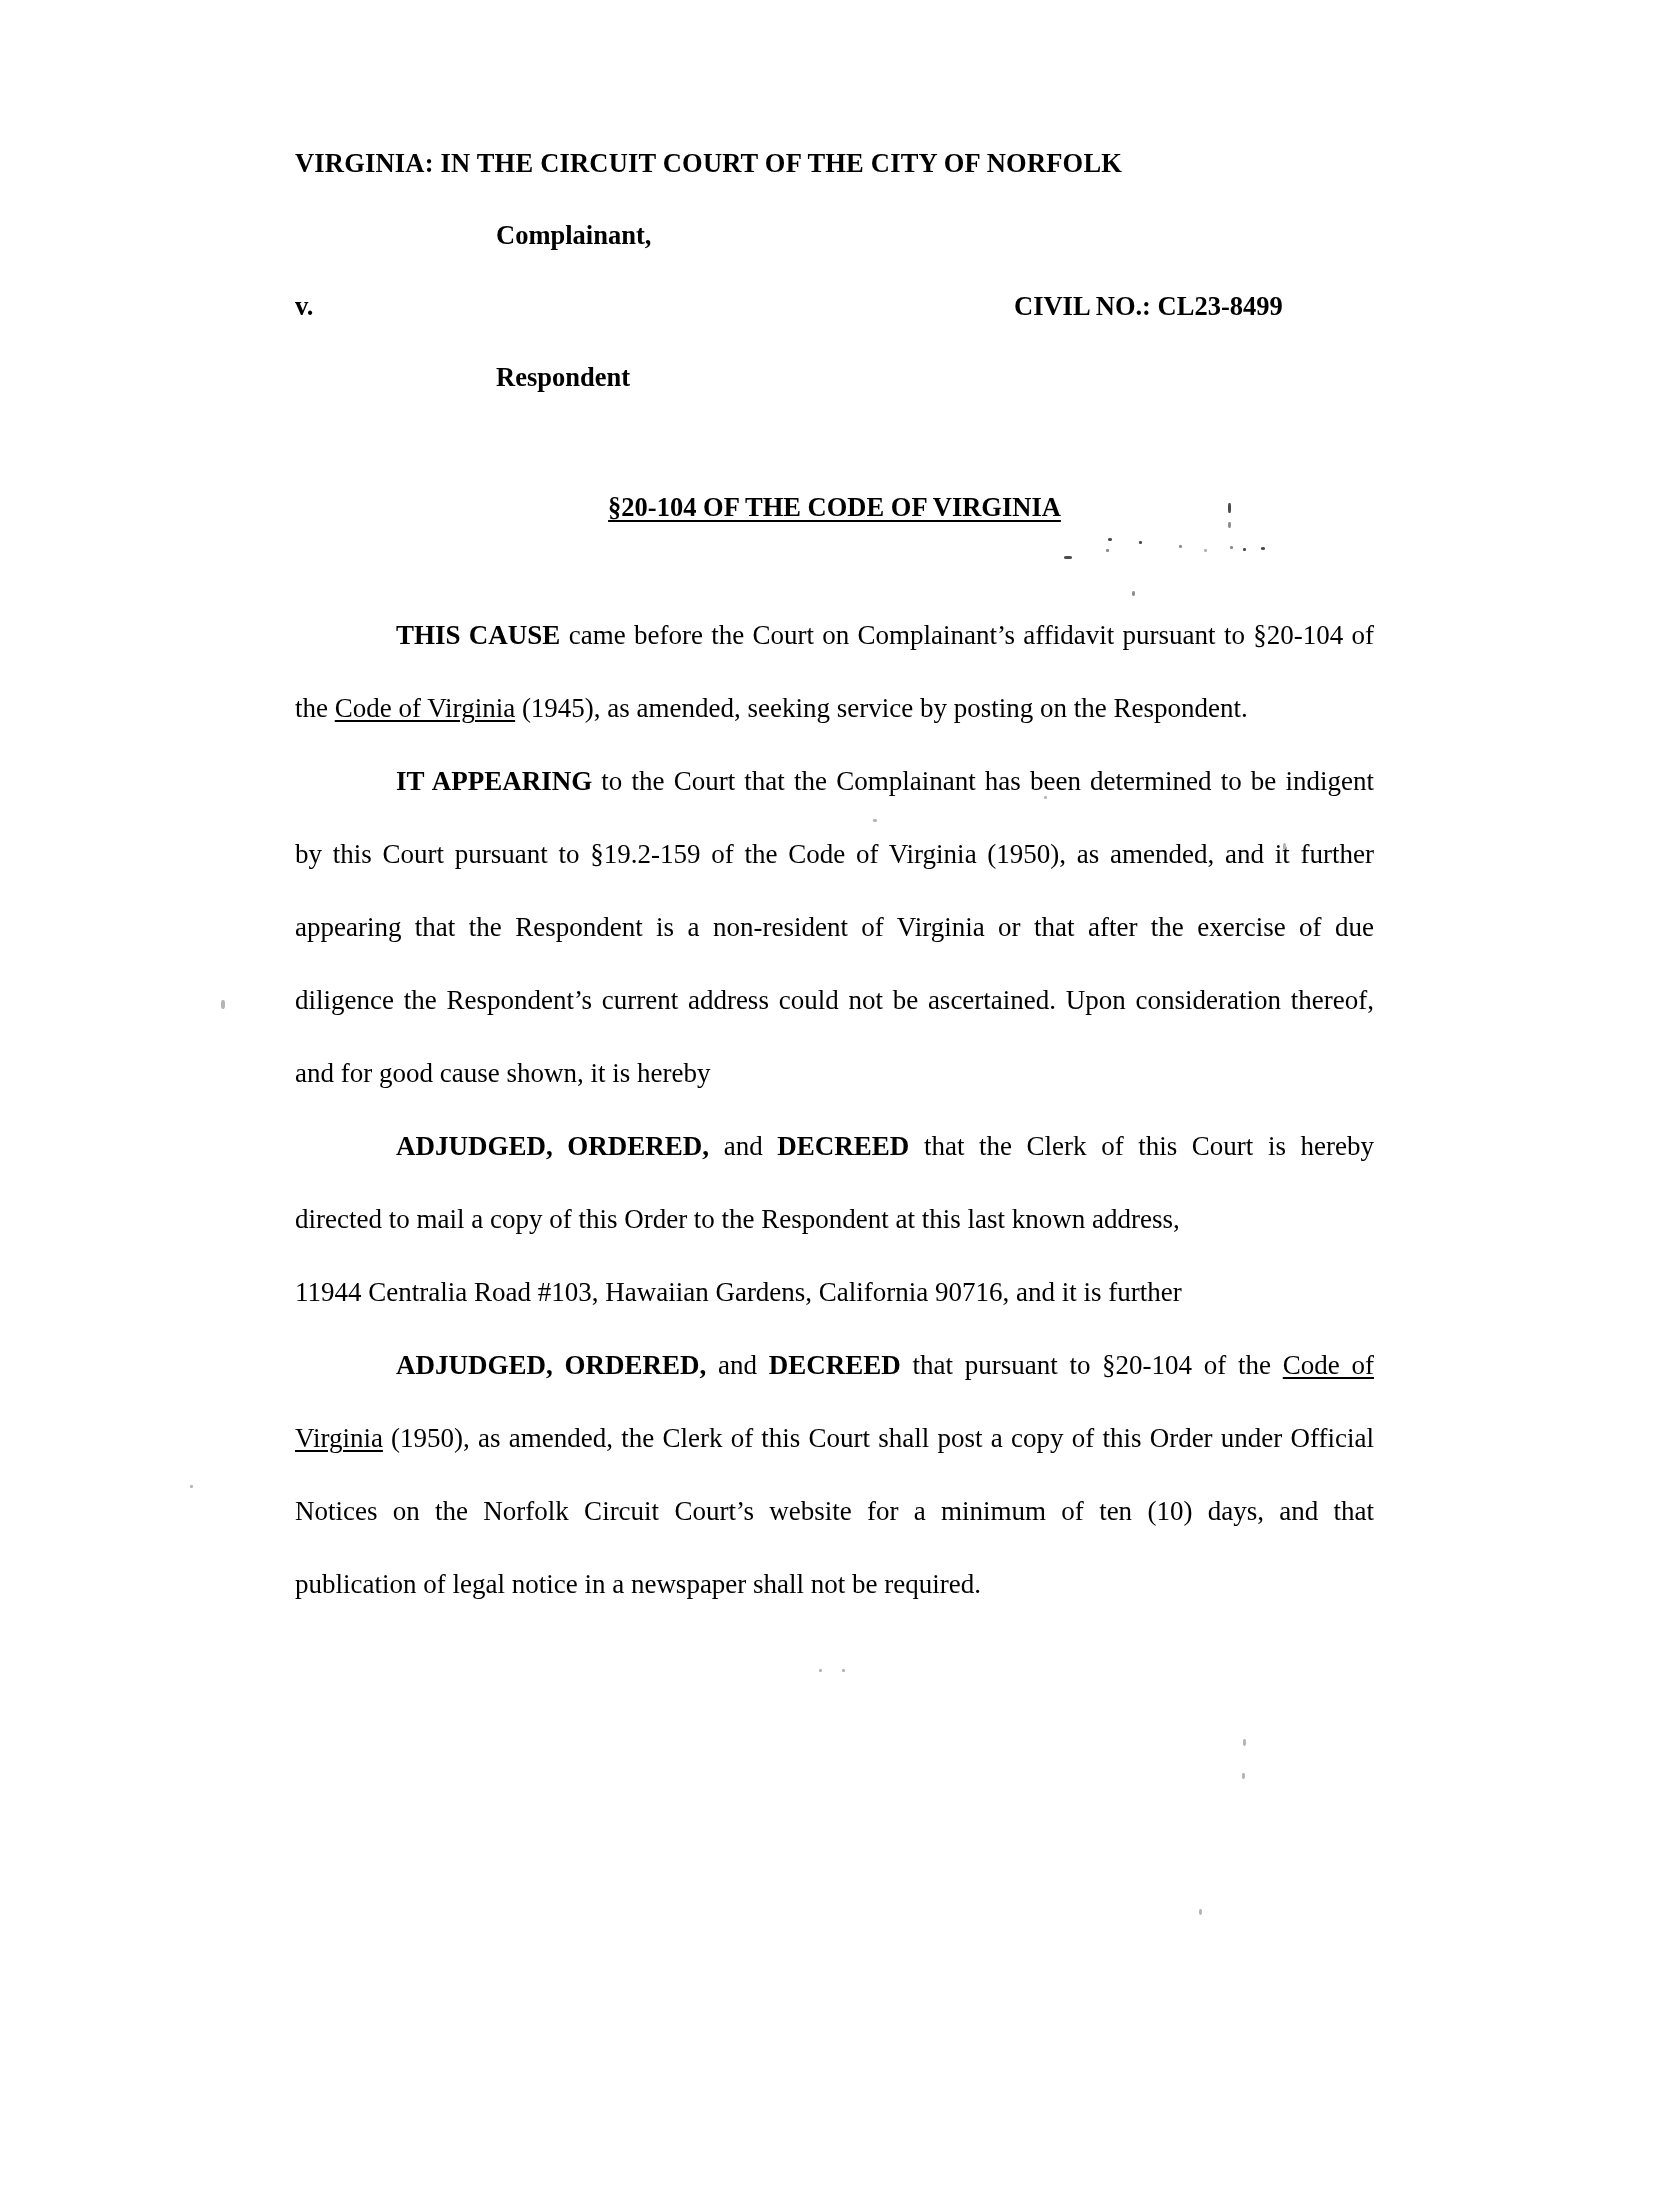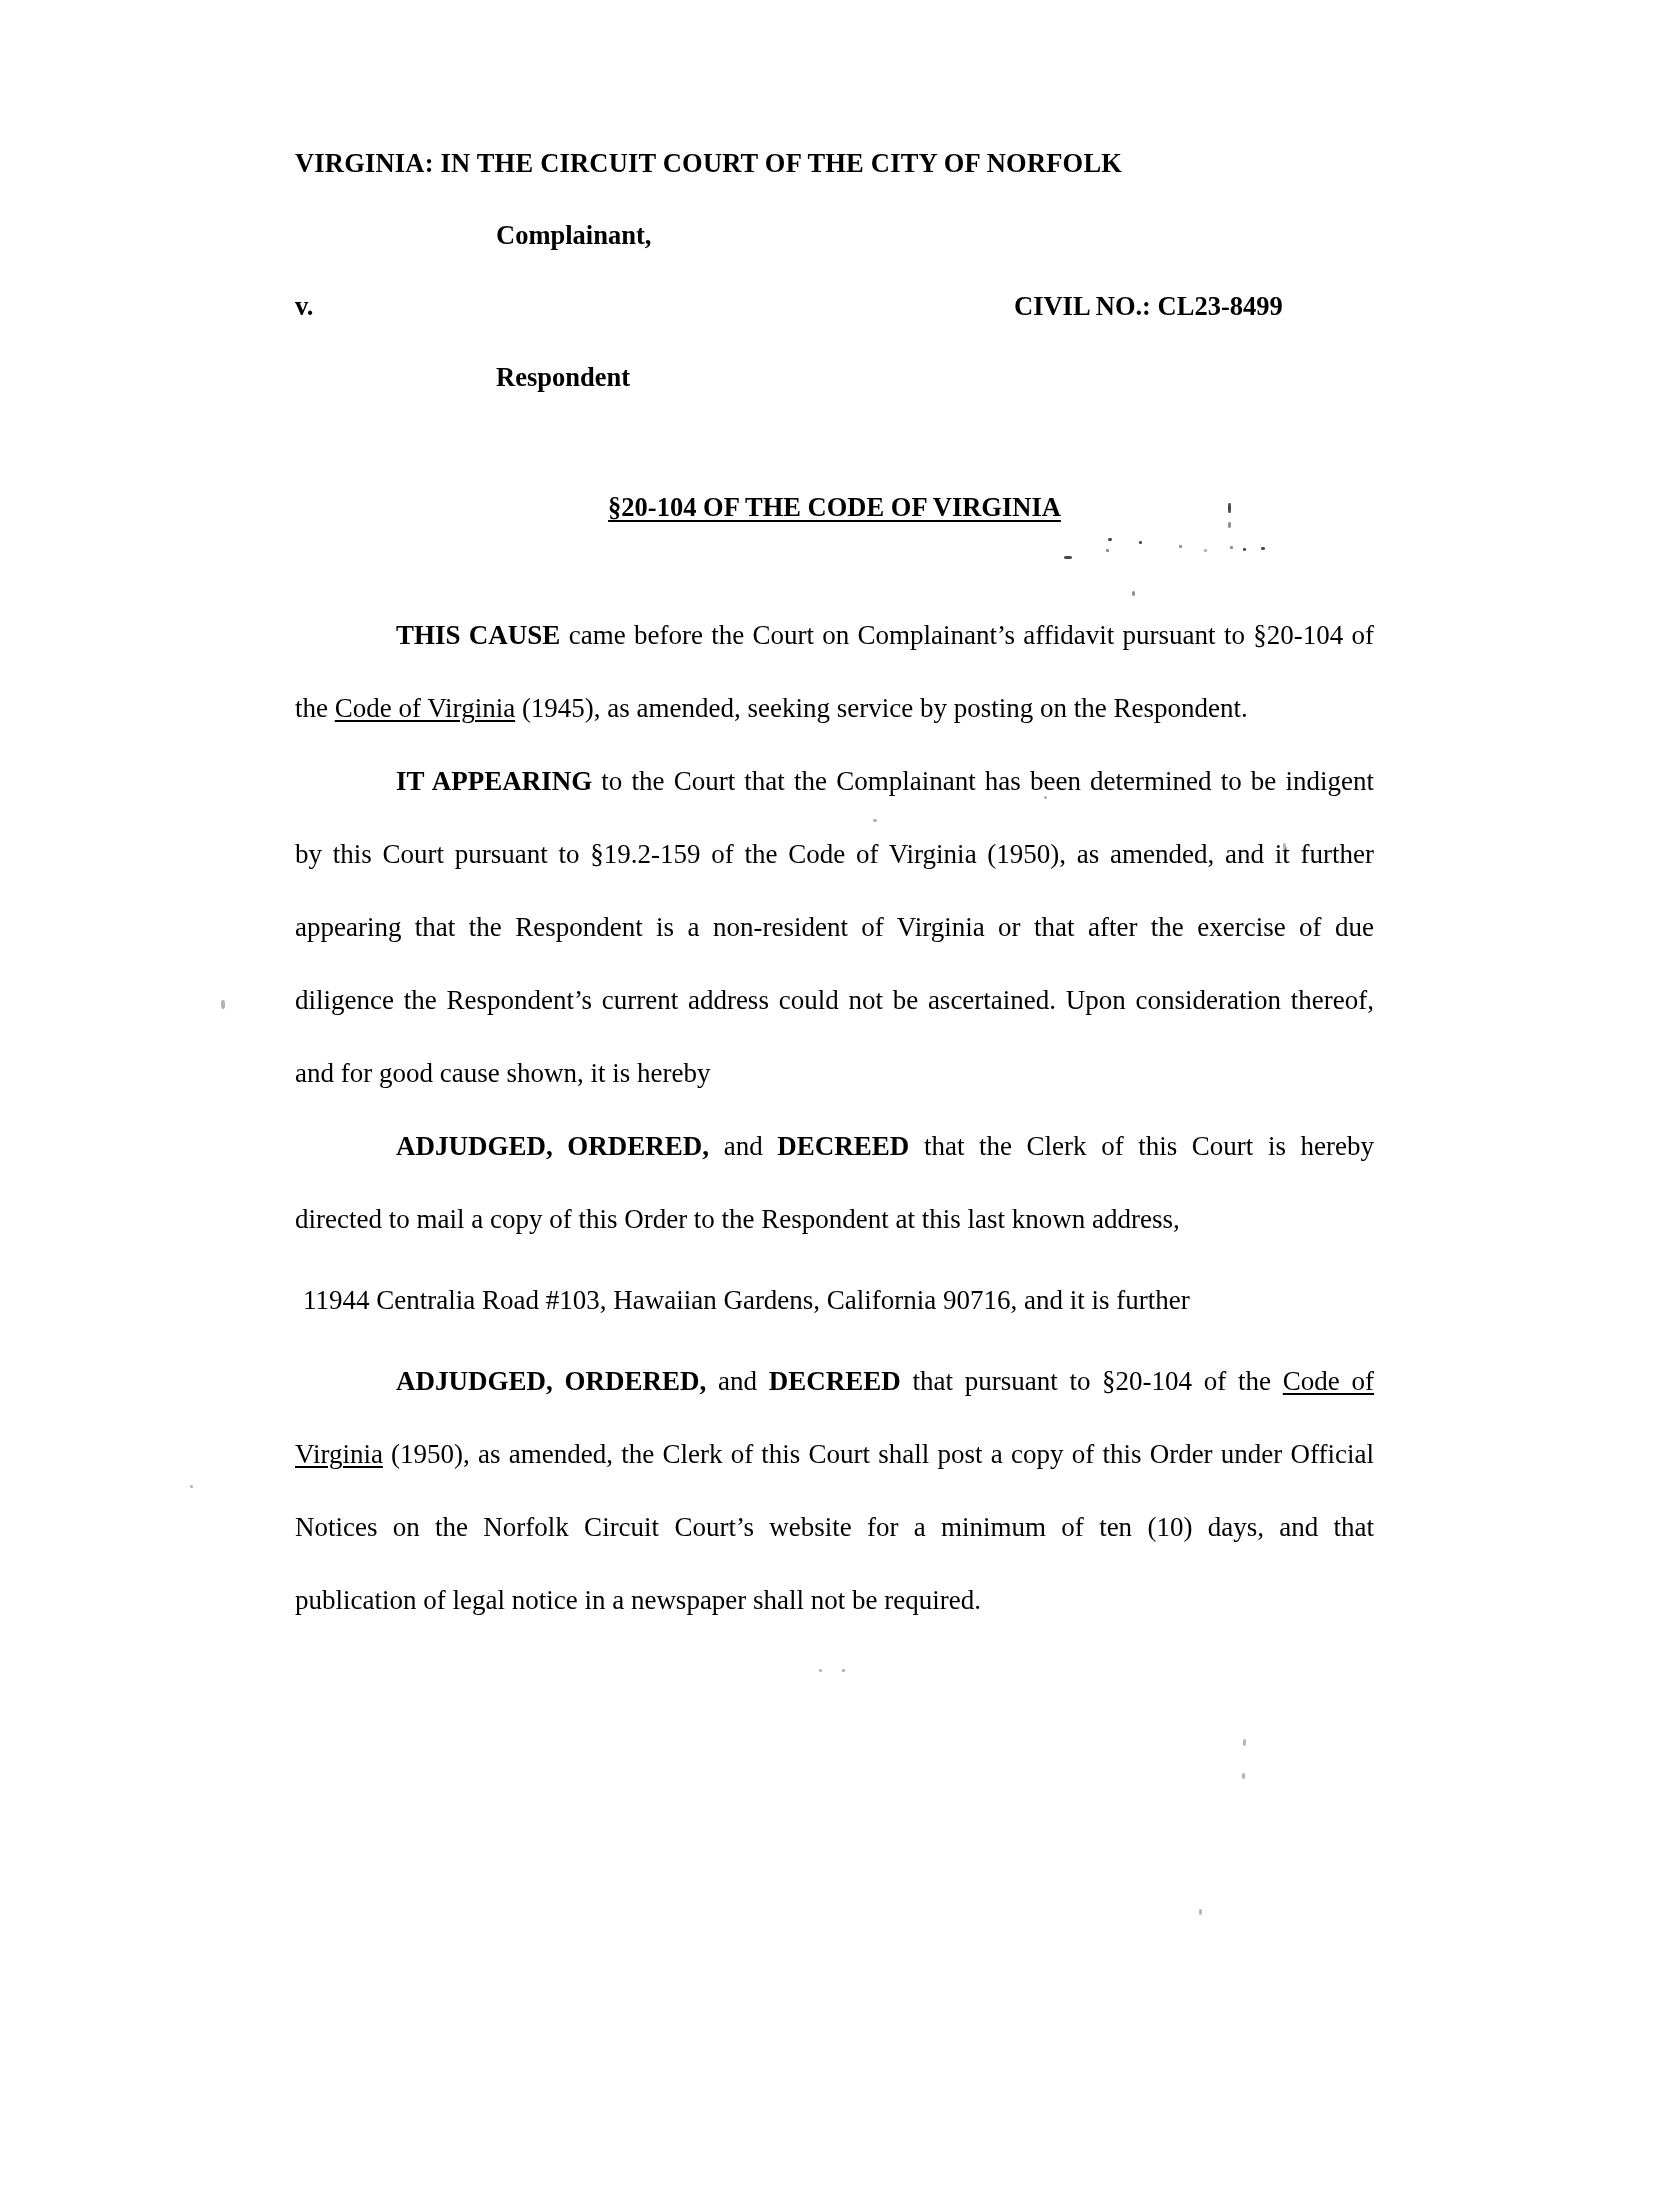--- a/index.html
+++ b/index.html
@@ -112,21 +112,21 @@
     margin: 0 0 0 0;
     text-align: justify;
     text-justify: inter-word;
     text-indent: 101px;
     hyphens: none;
   }
 
   p.addr {
     font-size: 27px;
     line-height: 73px;
-    margin: 8px;
+    margin: 0;
     text-align: left;
     text-indent: 0;
   }
 
   b, strong { font-weight: bold; }
 
   u.legal {
     text-decoration: underline;
     text-underline-offset: 3.4px;
     text-decoration-thickness: 1.7px;

